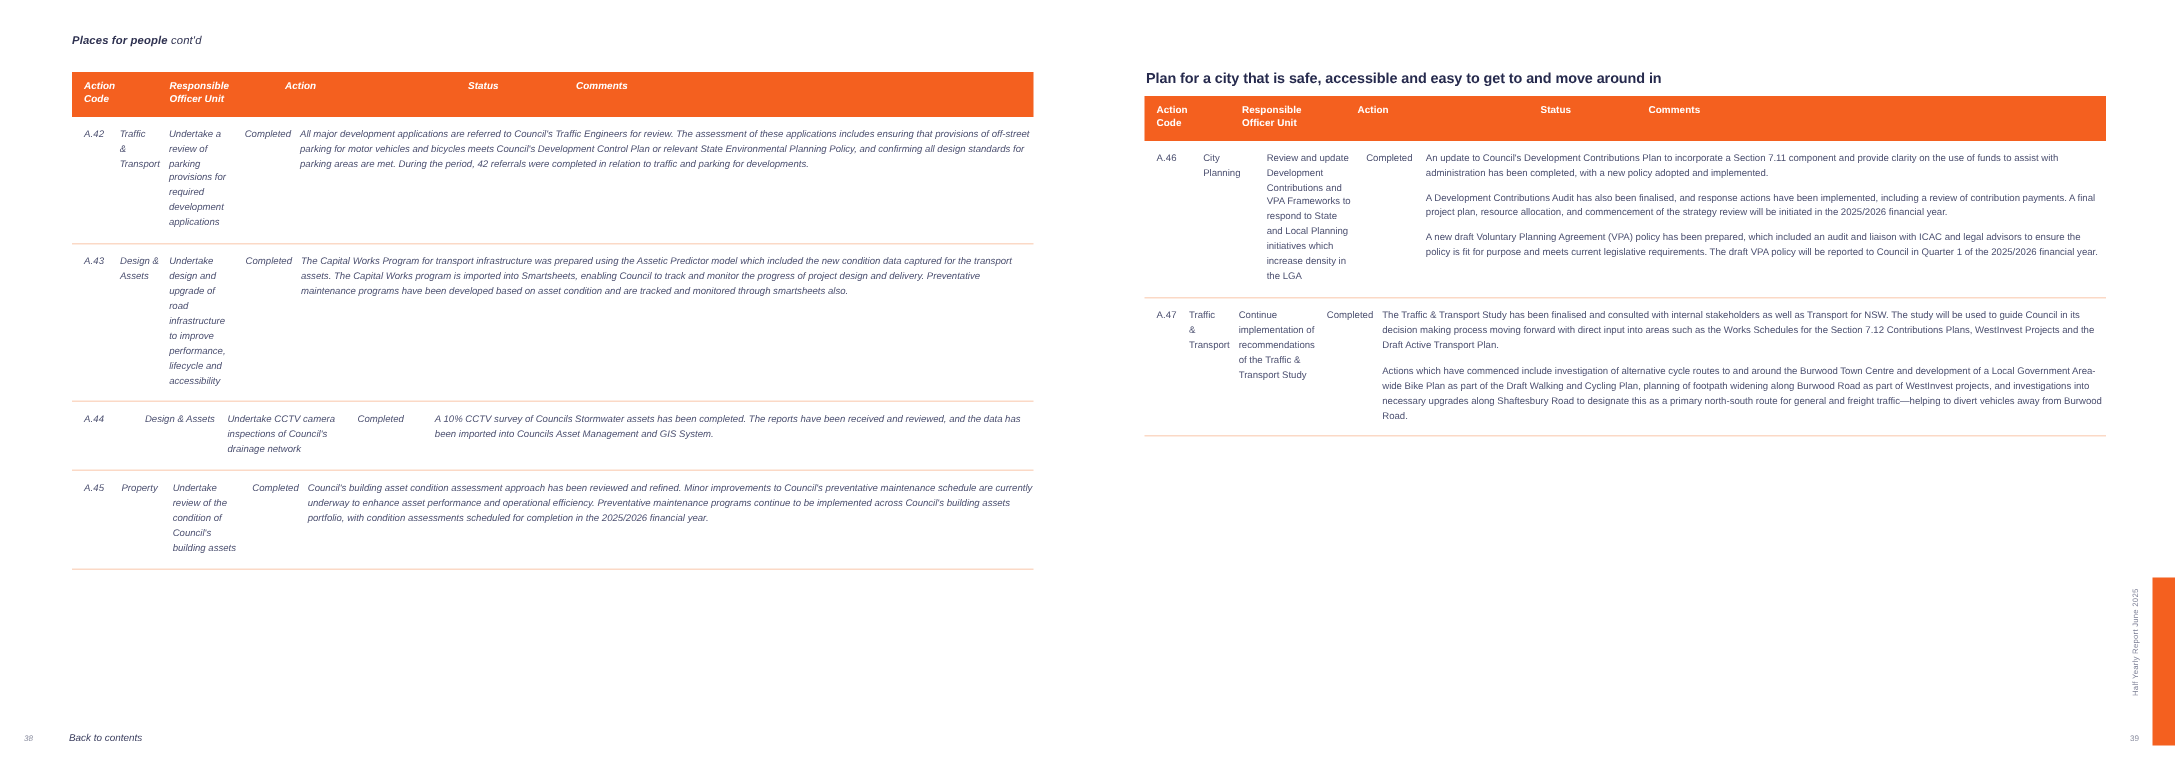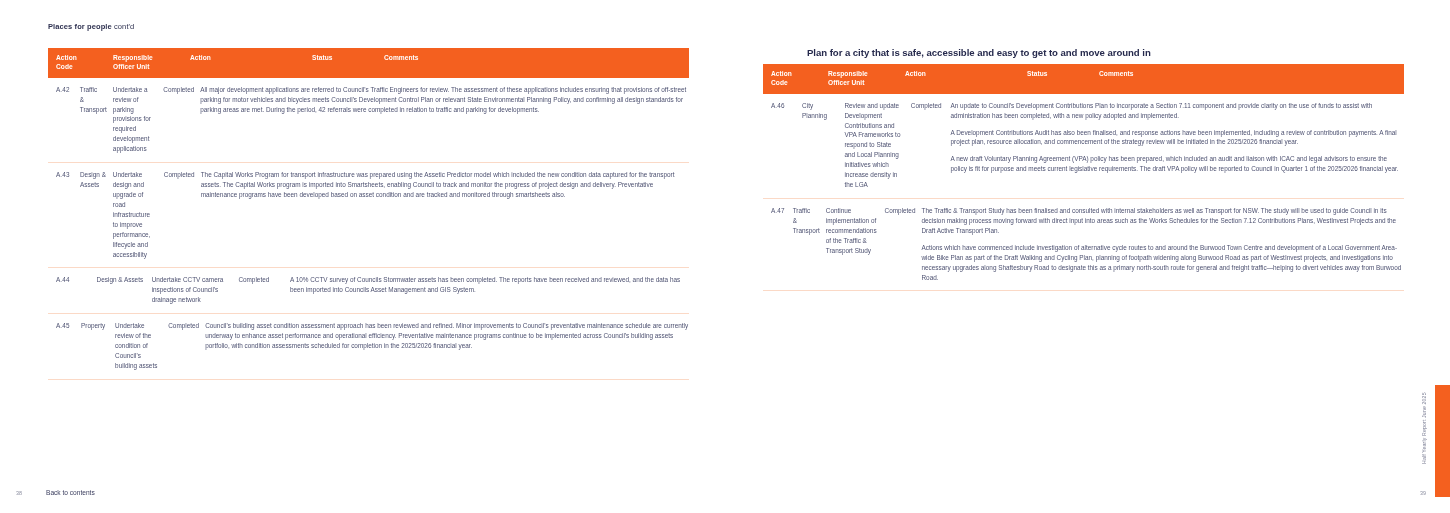--- a/index.html
+++ b/index.html
@@ -17,38 +17,39 @@
     background: #ffffff;
   }
 
   
   .page {
     position: absolute;
     top: 0;
     width: 725px;
     height: 513px;
     background: #ffffff;
+    font-style: italic;
   }
   .page-left  { left: 0; }
   .page-right { left: 725px; }
 
   
   .running-head {
     position: absolute;
     left: 48px; top: 22px;
     font-size: 7.5px;
     letter-spacing: 0.1px;
     color: #2e3150;
   }
   .running-head b { font-weight: bold; }
   .running-head span.cont { font-weight: normal; }
 
   .section-title {
     position: absolute;
-    left: 763px; top: 47px;
+    left: 720px; top: 47px;
     font-size: 9.6px;
     font-weight: bold;
     color: #262a4d;
     letter-spacing: -0.05px;
     padding-left: 44px;
   }
 
   
   .table {
     position: absolute;

